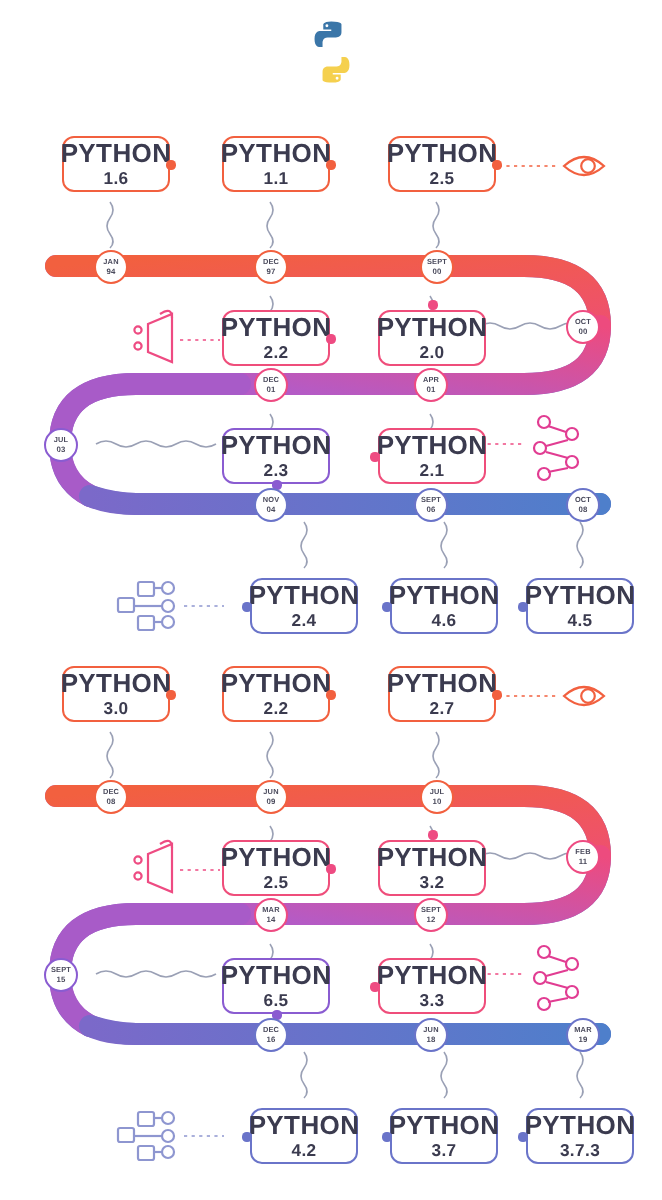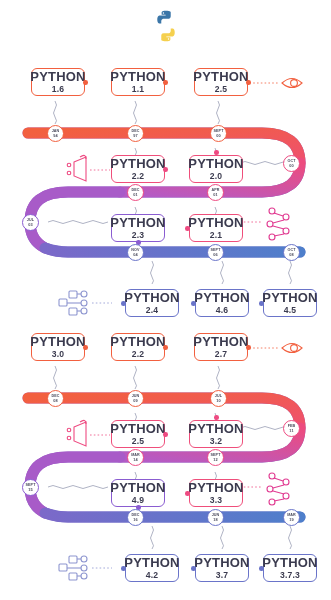--- a/index.html
+++ b/index.html
@@ -379,21 +379,21 @@
     <span class="m">SEPT</span>
     <span class="y">12</span>
   </div>
   <div class="dmark p" style="left:283px; top:420px;">
     <span class="m">FEB</span>
     <span class="y">11</span>
   </div>
 
   <div class="vbox c-purple" style="left:111px; top:479px;">
     <span class="vl">PYTHON</span>
-    <span class="vn">4.9</span>
+    <span class="vn">6.5</span>
   </div>
   <div class="dot" style="left:136px; top:505px; background:#8A5CD1;"></div>
   <div class="vbox c-pink" style="left:189px; top:479px;">
     <span class="vl">PYTHON</span>
     <span class="vn">3.3</span>
   </div>
   <div class="dot" style="left:185px; top:491px; background:#EE4B82;"></div>
 
   <div class="dmark u" style="left:22px; top:479px;">
     <span class="m">SEPT</span>

